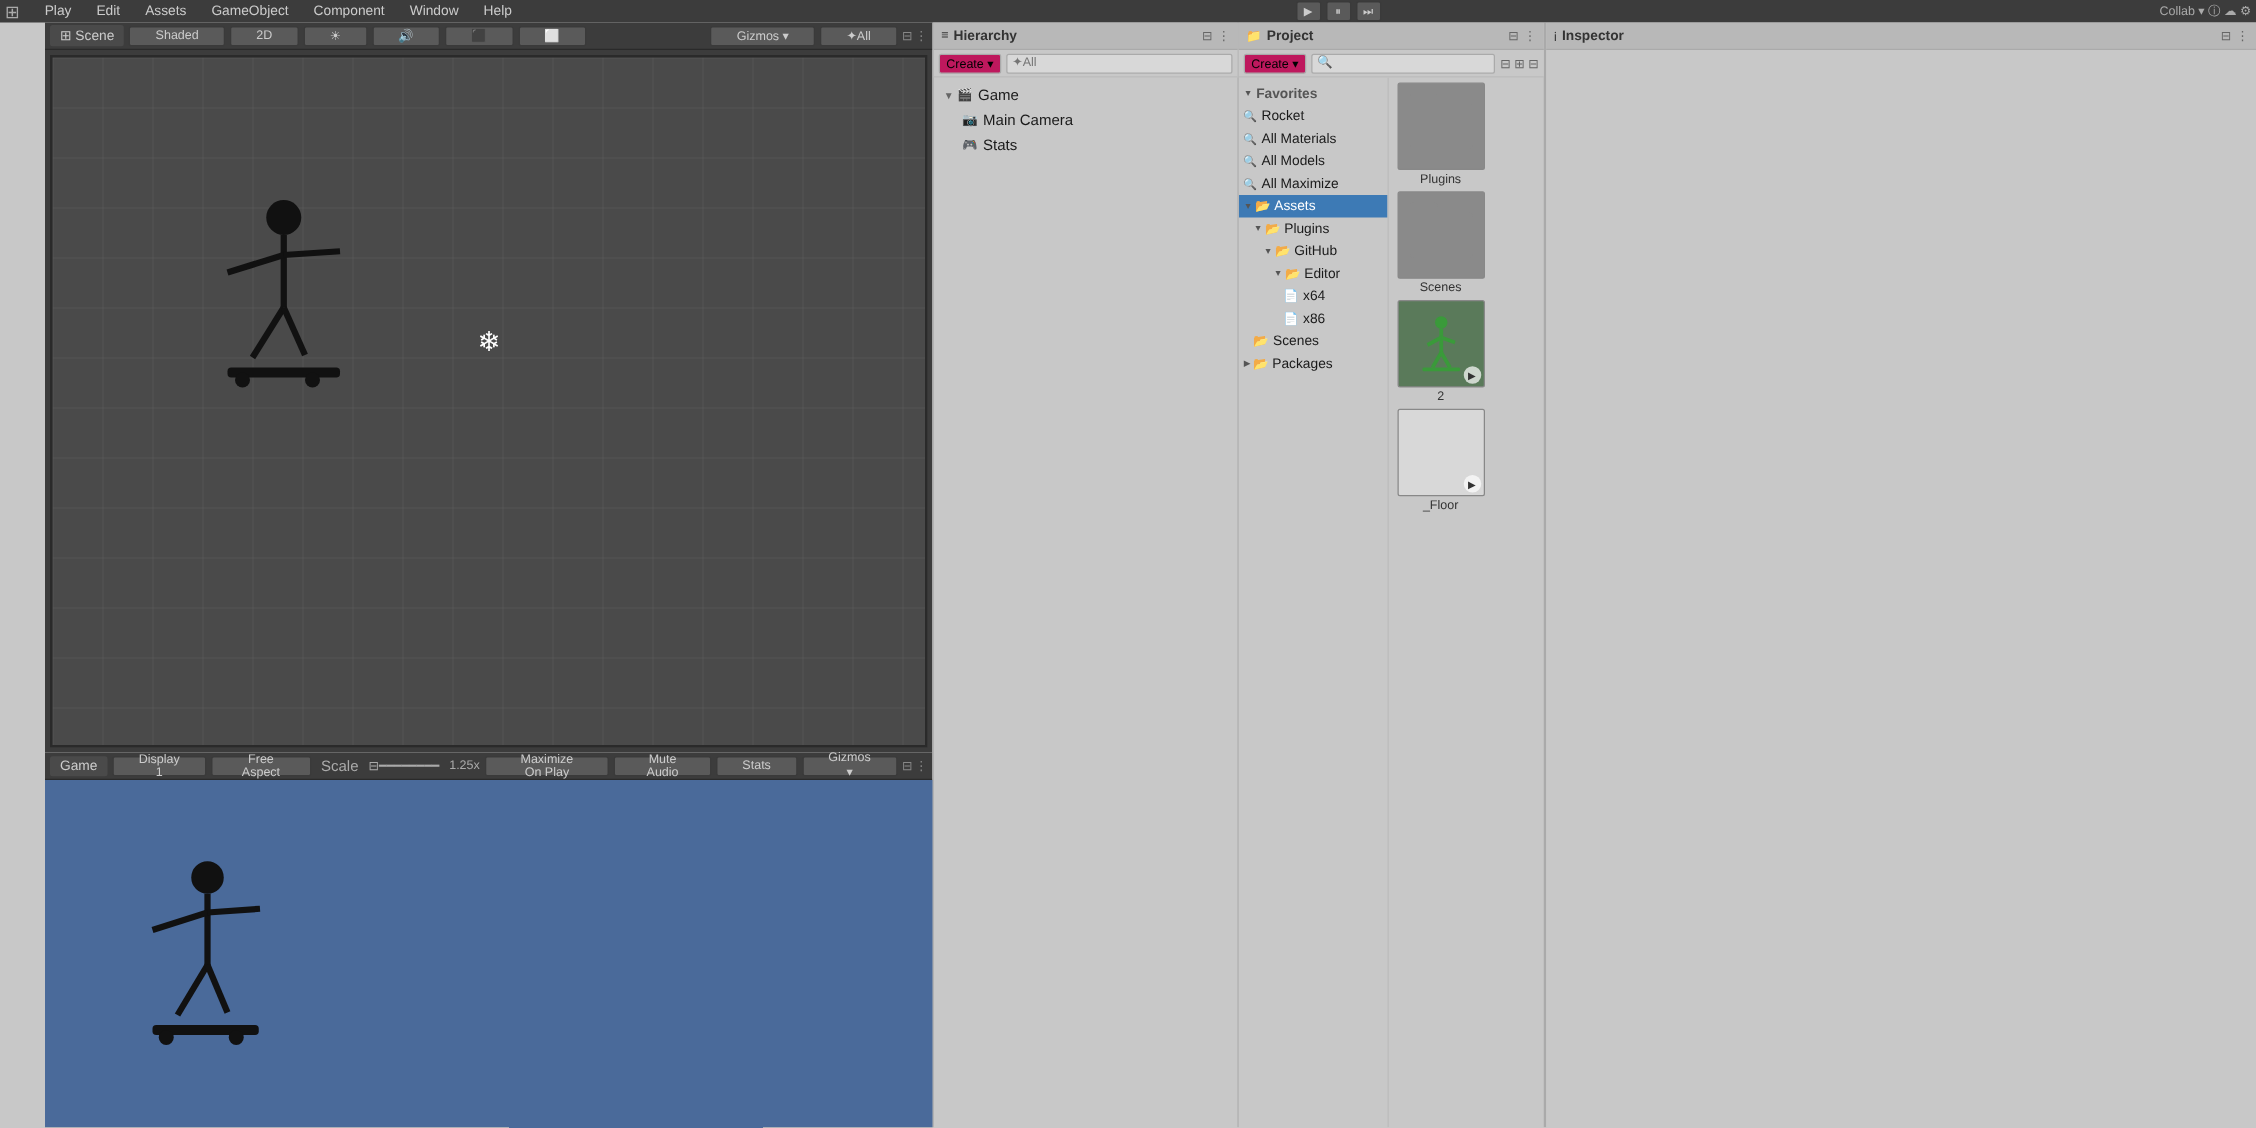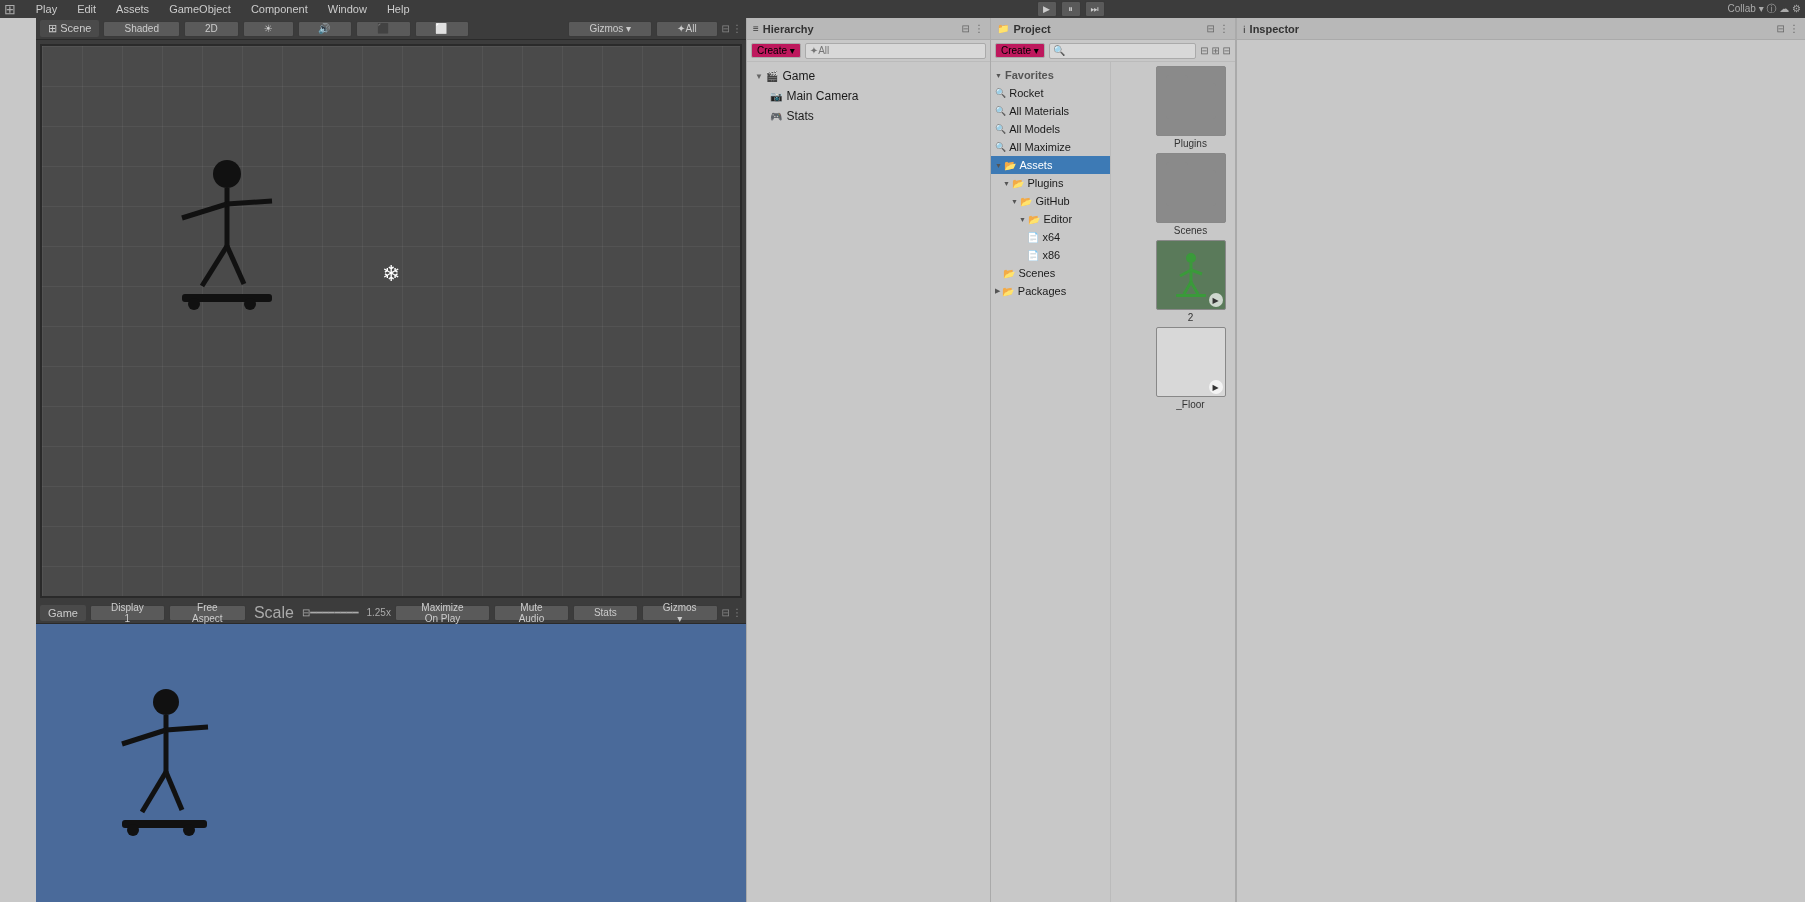--- a/index.html
+++ b/index.html
@@ -245,21 +245,20 @@
       height: 22px;
       background: #c8c8c8;
       border-bottom: 1px solid #bbb;
       padding: 0 4px;
       gap: 4px;
     }
     .project-content {
       display: flex;
       flex: 1;
       overflow: hidden;
-      gap: 38px;
     }
     .project-left {
       width: 120px;
       border-right: 1px solid #bbb;
       overflow-y: auto;
       padding: 4px 0;
     }
     .project-right {
       flex: 1;
       overflow-y: auto;
@@ -485,21 +484,21 @@
       </div>
     </div>
 
     <div class="game-view">
       <div class="game-toolbar">
         <span class="game-tab-label">
           <span>Game</span>
         </span>
         <button class="toolbar-btn">Display 1</button>
         <button class="toolbar-btn">Free Aspect</button>
-        <span style="color:#aaa;font-size:16px;margin-left:4px;">Scale</span>
+        <span style="color:#aaa;font-size:12px;margin-left:4px;">Scale</span>
         <span style="color:#aaa;font-size:10px;margin:0 4px;">⊟━━━━━━━━</span>
         <span style="color:#aaa;font-size:10px;">1.25x</span>
         <button class="toolbar-btn">Maximize On Play</button>
         <button class="toolbar-btn">Mute Audio</button>
         <button class="toolbar-btn">Stats</button>
         <button class="toolbar-btn">Gizmos ▾</button>
         <div class="panel-controls">
           <span>⊟</span>
           <span>⋮</span>
         </div>

